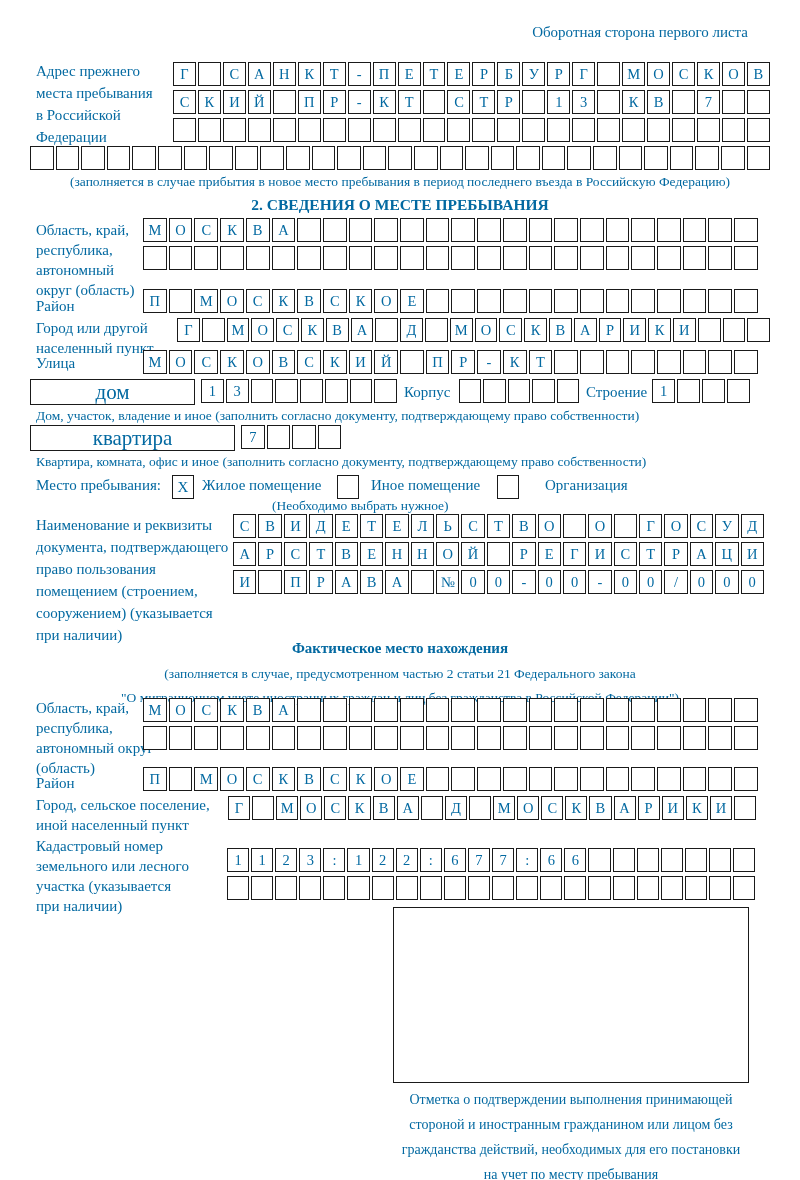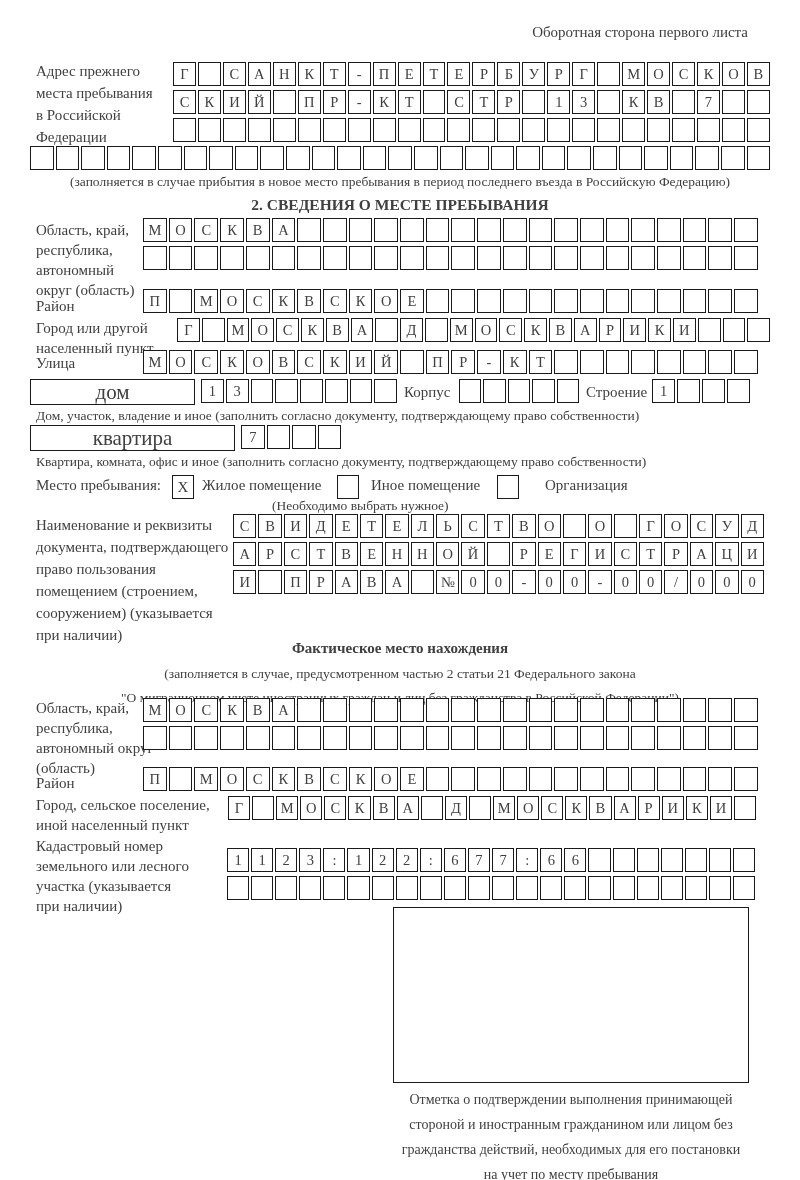--- a/index.html
+++ b/index.html
@@ -1,17 +1,17 @@
 <!DOCTYPE html>
 <html><head>
 <meta charset="utf-8">
 <style>
   html,body{margin:0;padding:0;background:#ffffff;}
   .page{position:relative;width:800px;height:1180px;background:#fff;
-        font-family:"Liberation Serif","DejaVu Serif",serif;color:#404040;overflow:hidden;}
+        font-family:"Liberation Serif","DejaVu Serif",serif;color:#0369a1;overflow:hidden;}
   .lbl{position:absolute;font-size:15px;line-height:20px;white-space:pre;}
   .lbl.lh22{line-height:22px;}
   .cap{position:absolute;font-size:13.5px;white-space:pre;}
   .capwrap{position:absolute;font-size:13.5px;white-space:pre-line;}
   .center{left:0;width:800px;text-align:center;}
   .h1{position:absolute;font-weight:bold;font-size:15.5px;left:0;width:800px;text-align:center;}
   .cellrow{position:absolute;display:flex;gap:2px;}
   .cell{flex:1;height:24px;border:1.7px solid #1a1a1a;box-sizing:border-box;background:#fff;
         display:flex;align-items:center;justify-content:center;font-size:14.5px;}
   .widebox{position:absolute;height:26px;border:1.7px solid #1a1a1a;box-sizing:border-box;

